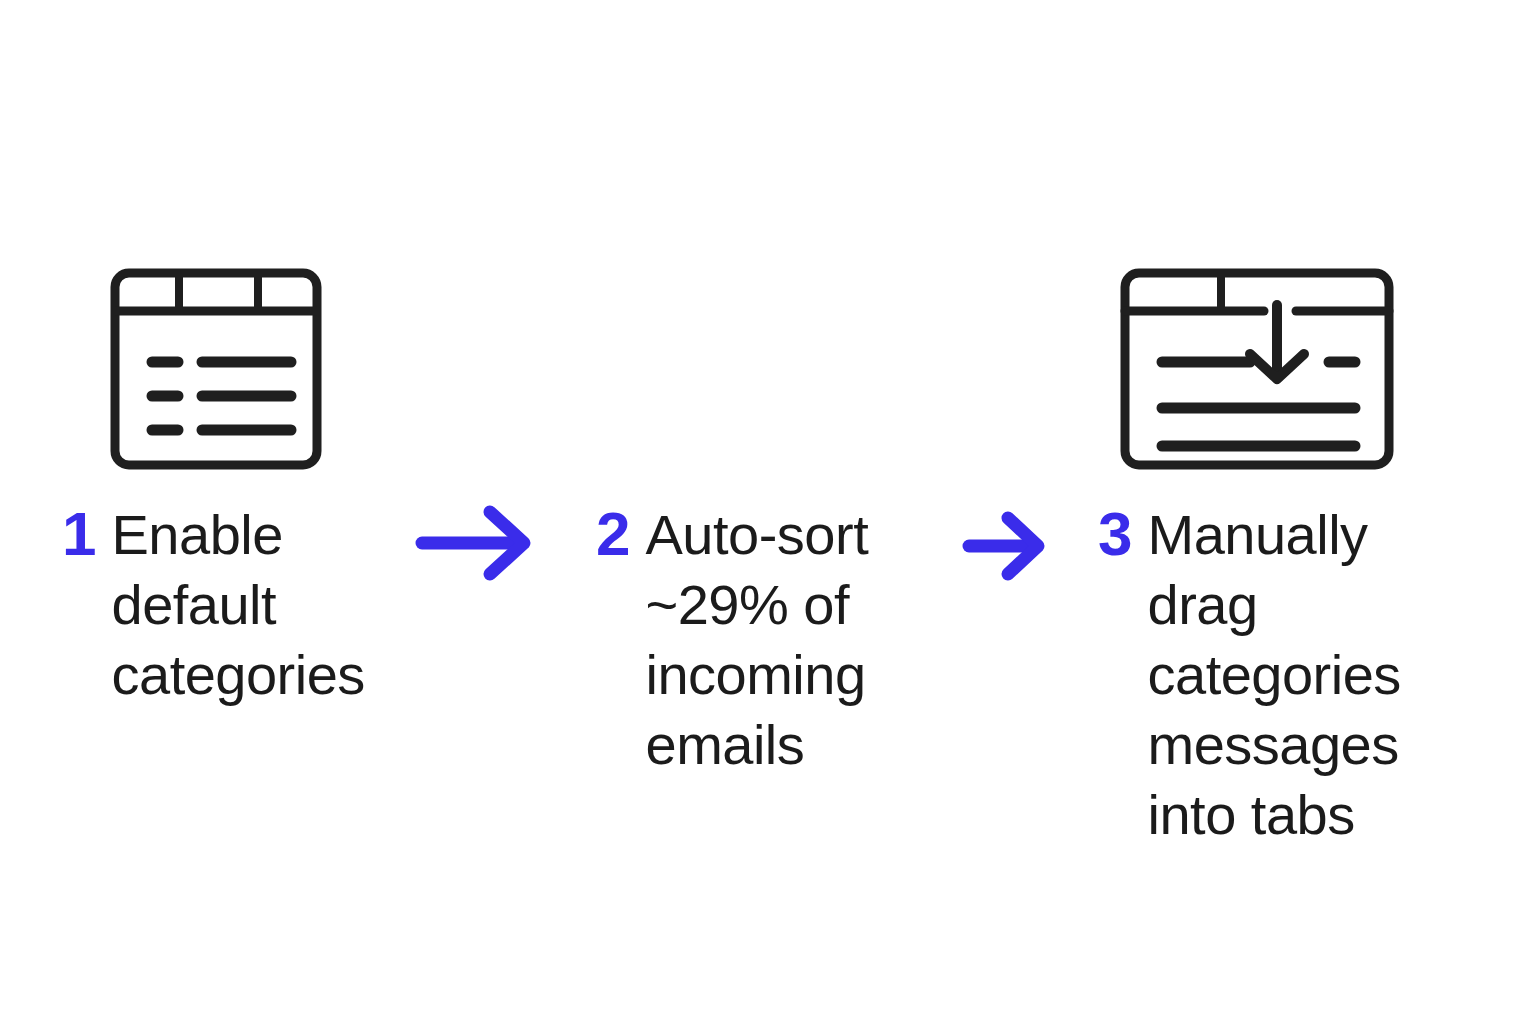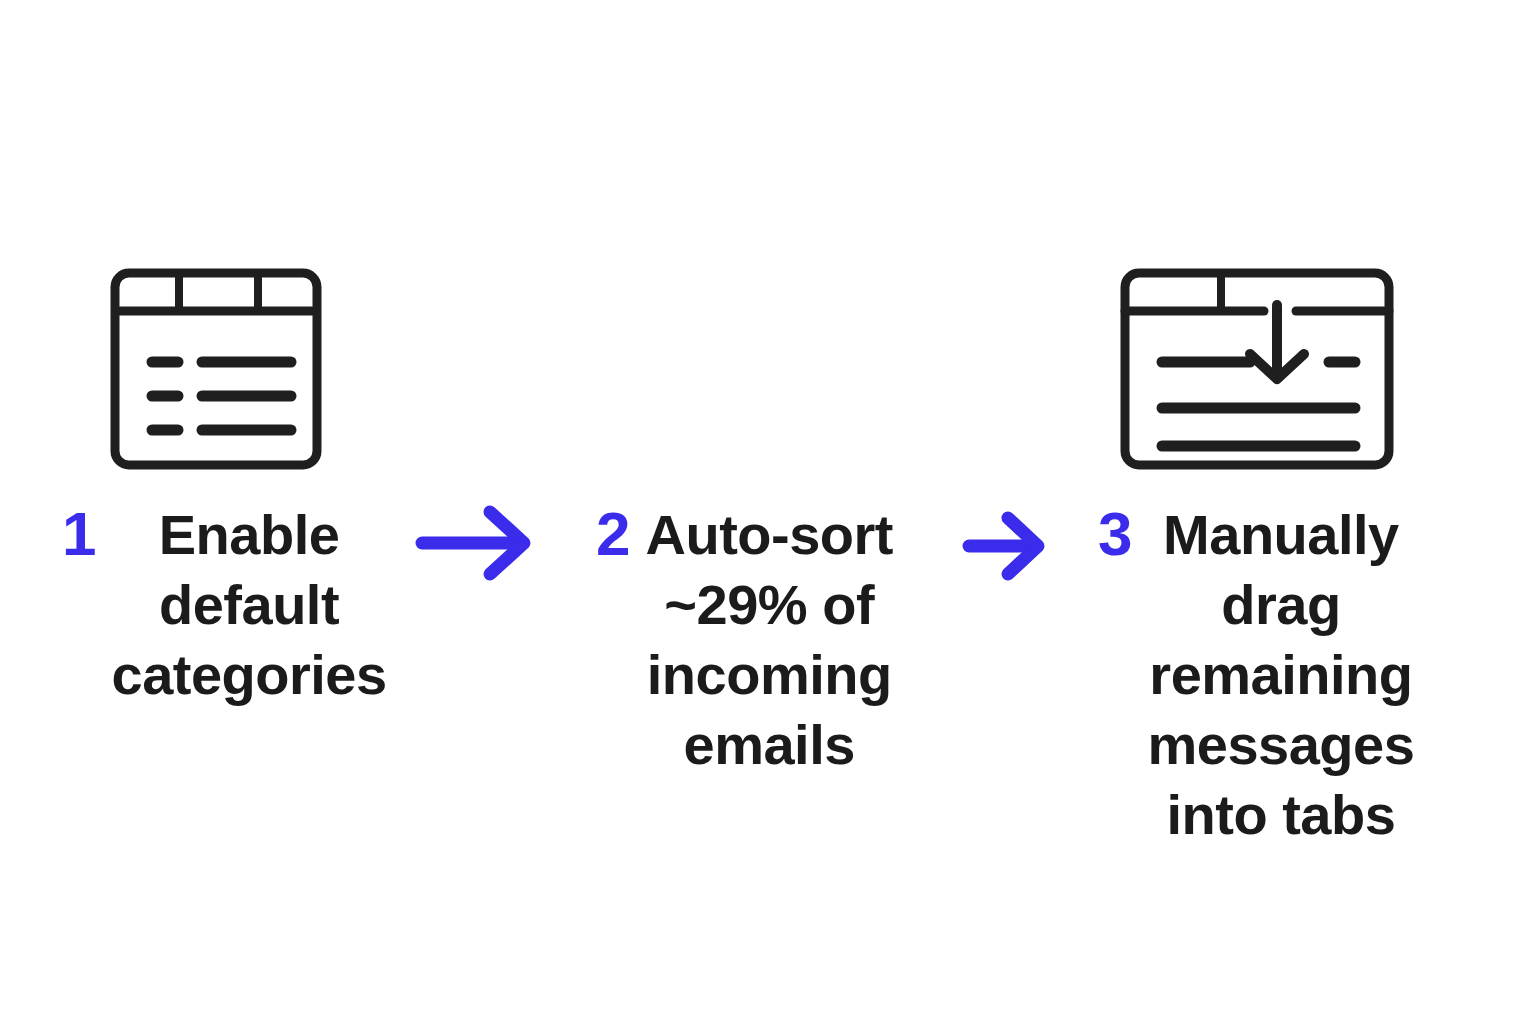--- a/index.html
+++ b/index.html
@@ -63,27 +63,26 @@
     line-height: 72px;
     letter-spacing: -1px;
     flex: 0 0 auto;
     margin-right: 16px;
     user-select: none;
   }
 
   .step-text {
     color: #1b1b1b;
     font-size: 56px;
-    font-weight: 700;
+    font-weight: 400;
     line-height: 70px;
     letter-spacing: -0.5px;
     flex: 0 1 auto;
     padding-top: 2px;
     white-space: pre-line;
-    text-align: center;
   }
 
   
   .arrow {
     position: absolute;
     top: 0;
   }
   .arrow svg { display: block; }
 
   #arrow-1 { left: 414px; top: 500px; }
@@ -168,20 +167,20 @@
       <div class="step-text">Auto-sort
 ~29% of
 incoming
 emails</div>
     </div>
 
     <div class="step" id="step-3">
       <div class="step-number">3</div>
       <div class="step-text">Manually
 drag
-remaining
+categories
 messages
 into tabs</div>
     </div>
 
   </div>
 
 </div>
 
 </body></html>

